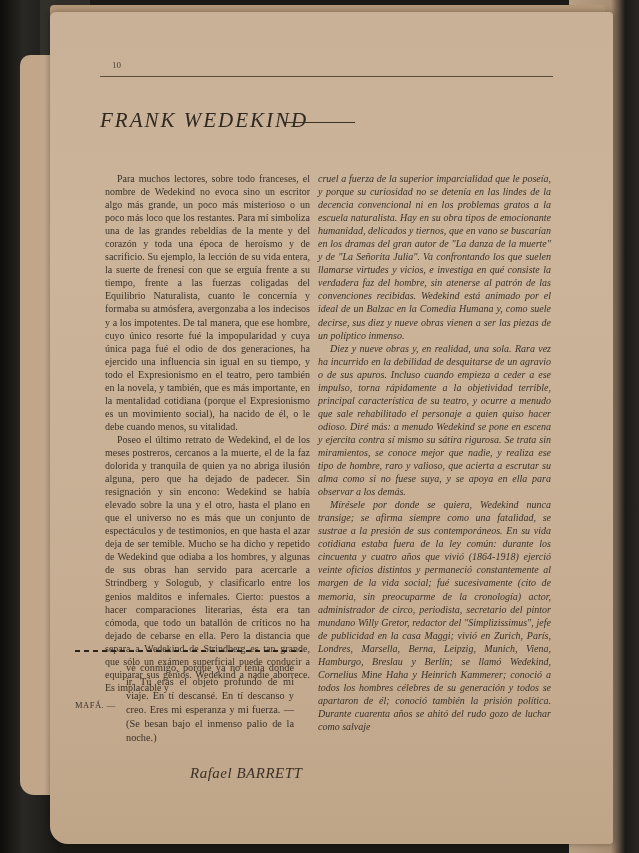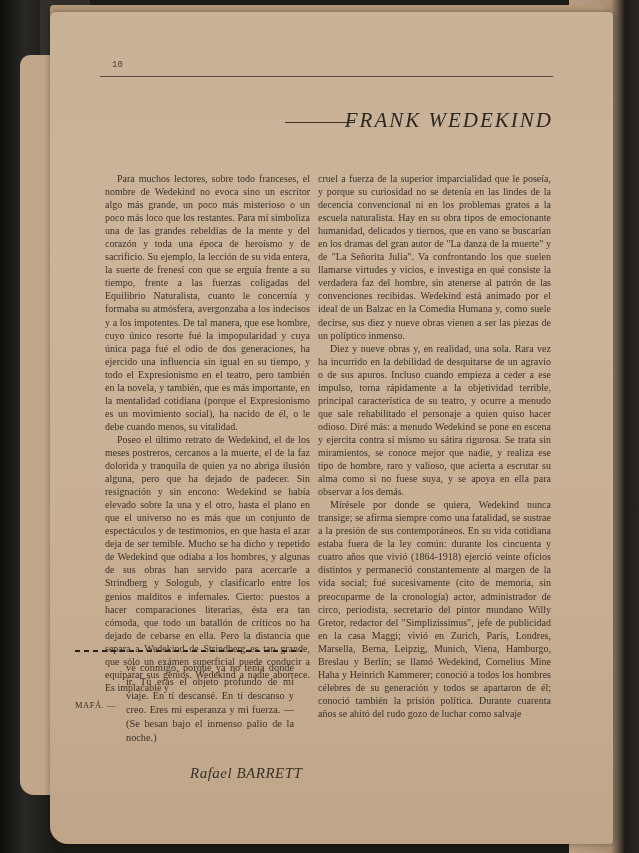--- a/index.html
+++ b/index.html
@@ -41,45 +41,45 @@
   }
   .page-edge-top {
     position:absolute; left:50px; top:5px; width:555px; height:14px;
     background:#b39878; border-radius:4px 4px 0 0;
   }
   .header {
     position:absolute; left:112px; top:58px; width:440px; height:18px;
     color:#4a3f33;
   }
   .page-number {
-    position:absolute; left:0; top:2px; font-size:9px;font-family:Liberation Mono, monospace;
+    position:absolute; left:0; top:2px; font-size:9px;
   }
   .magazine-name {
     position:absolute; left:0; right:0; top:1px; text-align:center;
     font-size:9px; letter-spacing:3px;
   }
   .header-rule {
     position:absolute; left:100px; top:76px; width:453px; height:1px;
     background:#5a4c3d;
   }
   .title {
     position:absolute; left:100px; width:453px; top:94px;
-    text-align:right; font-style:italic; font-size:21px; letter-spacing:2px;
+    text-align:left; font-style:italic; font-size:21px; letter-spacing:2px;
     color:#2f2820; font-weight:normal;
   }
   .title-rule {
     position:absolute; left:285px; top:122px; width:70px; height:1px;
     background:#3c3226;
   }
   .col {
     position:absolute; top:137px; font-size:10px; line-height:13.05px;
     color:#3a3027; text-align:justify;margin-top:35px;
   }
   .col-left { left:105px; width:205px; }
-  .col-right { left:318px; width:233px; }
+  .col-right { left:318px; width:233px;font-style:italic; }
   .col p { margin:0; text-indent:12px; }
   .col p.noindent { text-indent:0; }
   .dash-rule {
     position:absolute; left:75px; top:650px; width:227px; height:2px;
     background:repeating-linear-gradient(90deg,#2b2219 0 5px,transparent 5px 9px);
   }
   .dialogue {
     position:absolute; left:126px; top:661px; width:168px;
     font-size:10.3px; line-height:14px; color:#3a3027; text-align:justify;
   }

